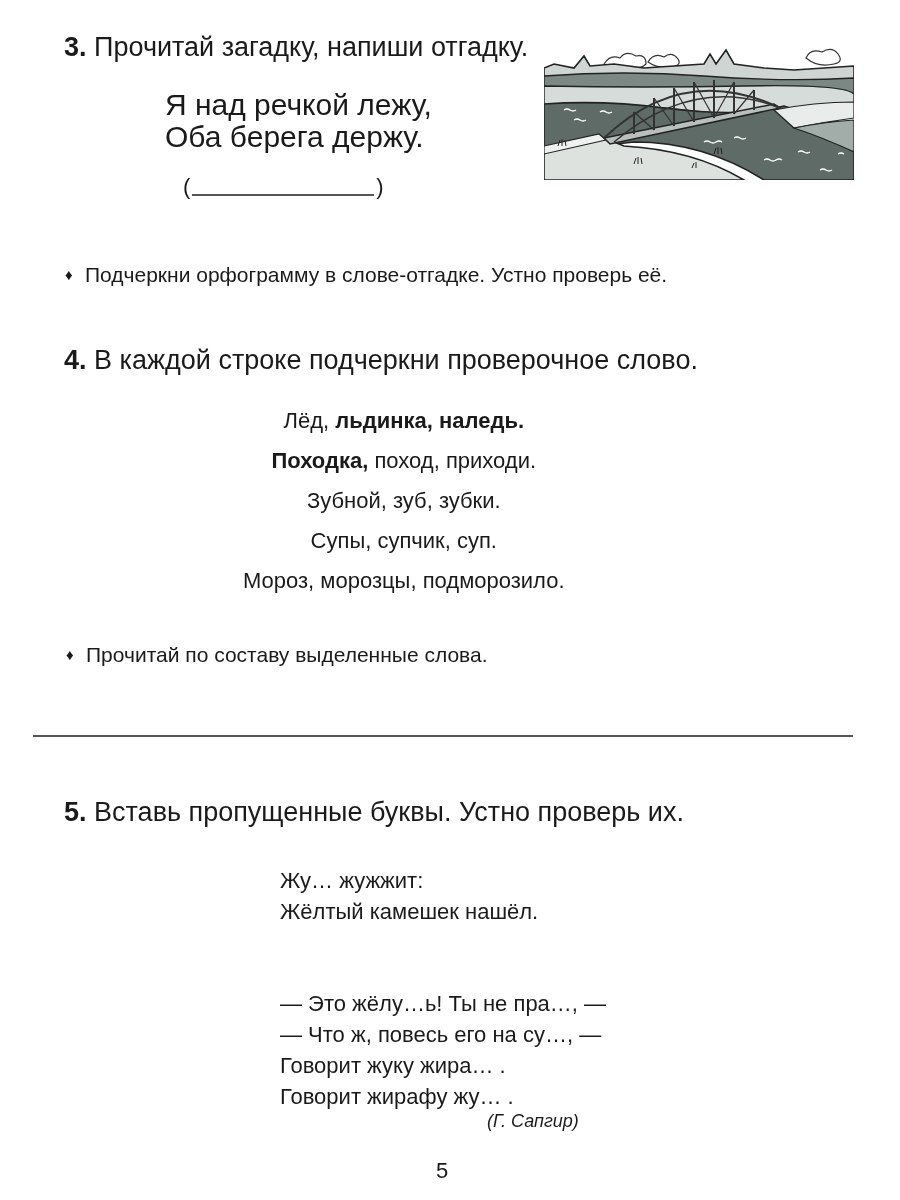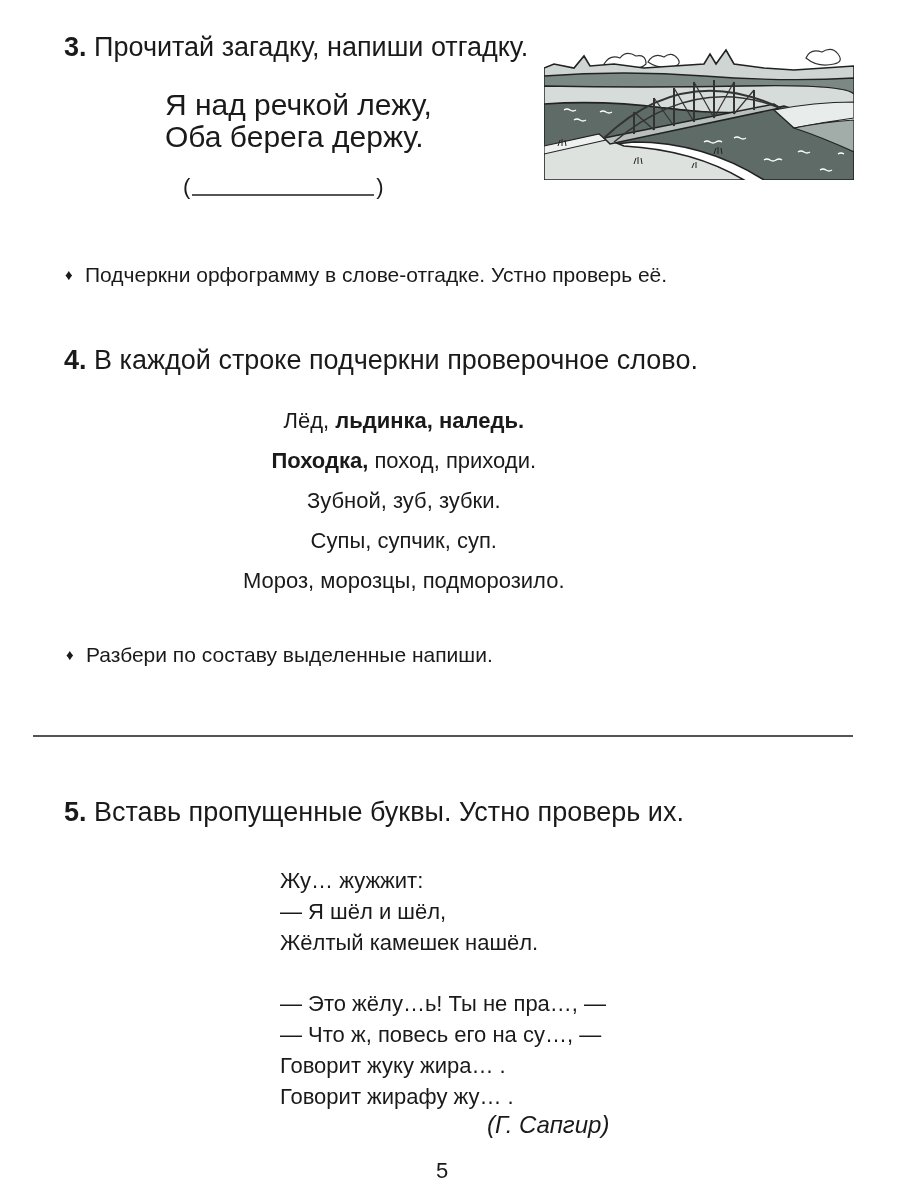--- a/index.html
+++ b/index.html
@@ -19,21 +19,21 @@
       border-bottom: 2px solid #555; vertical-align: top; margin: 0 2px;
     }
     .bullet-line { font-size: 21px; line-height: 26px; white-space: nowrap; }
     .bullet { font-size: 15px; display: inline-block; width: 20px; vertical-align: 2px; }
     .word-list { font-size: 22px; line-height: 40px; white-space: nowrap; }
     .word-list .row { height: 40px; }
     .bold { font-weight: bold; }
     .divider { height: 2px; background: #555; }
     .poem { font-size: 22px; line-height: 31px; white-space: nowrap; margin-left: 21px; }
     .poem .line { height: 31px; }
-    .author { font-style: italic; font-size: 24px; white-space: nowrap; }
+    .author { font-style: italic; font-size: 18px; white-space: nowrap; }
     .page-num { font-size: 22px; }
     .illustration { width: 310px; height: 145px; }
   </style>
 </head>
 <body>
 
 <div class="abs task-heading" style="left:64px; top:34px;">
   <span class="task-num">3.</span>
   <span>Прочитай загадку, напиши отгадку.</span>
 </div>
@@ -127,33 +127,32 @@
 
 <div class="abs word-list" style="left:243px; top:401px;text-align:center;">
   <div class="row"><span>Лёд, </span><span class="bold">льдинка, наледь.</span><span></span></div>
   <div class="row"><span></span><span class="bold">Походка,</span><span> поход, приходи.</span></div>
   <div class="row"><span>Зубной, зуб, зубки.</span><span class="bold"></span><span></span></div>
   <div class="row"><span>Супы, супчик, суп.</span><span class="bold"></span><span></span></div>
   <div class="row"><span>Мороз, морозцы, подморозило.</span><span class="bold"></span><span></span></div>
 </div>
 
 <div class="abs bullet-line" style="left:66px; top:642px;">
-  <span class="bullet">♦</span><span>Разбери по составу выделенные напиши.</span>
+  <span class="bullet">♦</span><span>Прочитай по составу выделенные слова.</span>
 </div>
 
 <div class="abs divider" style="left:33px; top:735px; width:820px;"></div>
 
 <div class="abs task-heading" style="left:64px; top:799px;">
   <span class="task-num">5.</span>
   <span>Вставь пропущенные буквы. Устно проверь их.</span>
 </div>
 
 <div class="abs poem" style="left:259px; top:865px;">
   <div class="line">Жу… жужжит:</div>
-  <div class="line">— Я шёл и шёл,</div>
   <div class="line">Жёлтый камешек нашёл.</div>
 </div>
 
 <div class="abs poem" style="left:259px; top:988px;">
   <div class="line">— Это жёлу…ь! Ты не пра…, —</div>
   <div class="line">— Что ж, повесь его на су…, —</div>
   <div class="line">Говорит жуку жира… .</div>
   <div class="line">Говорит жирафу жу… .</div>
 </div>
 

